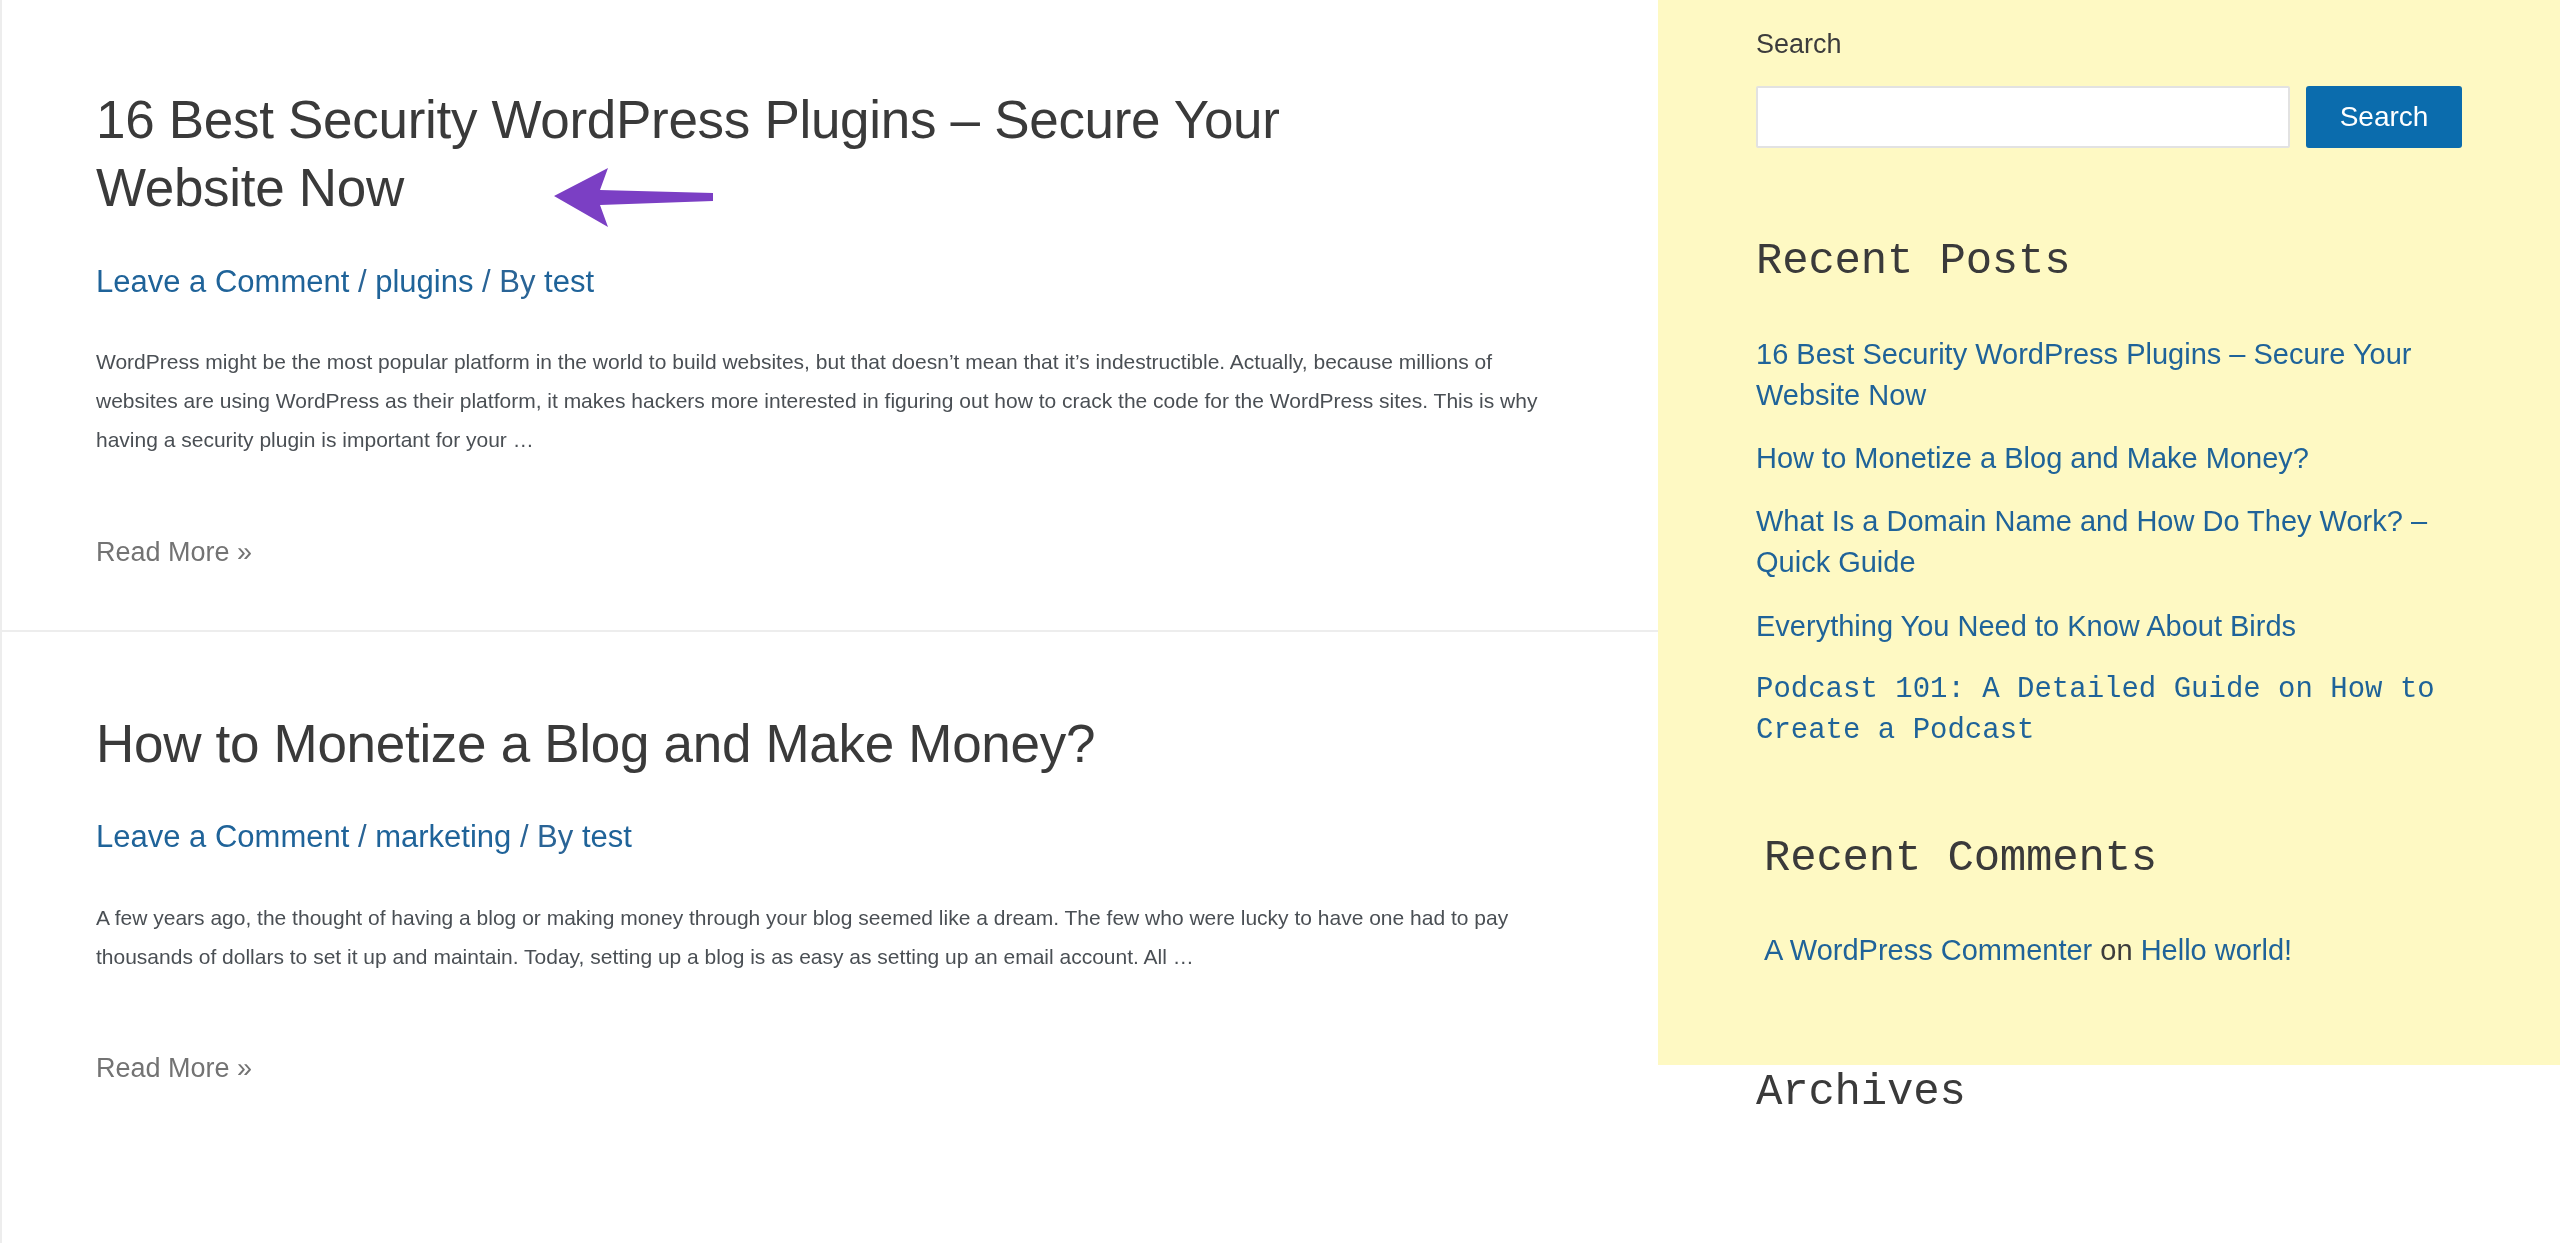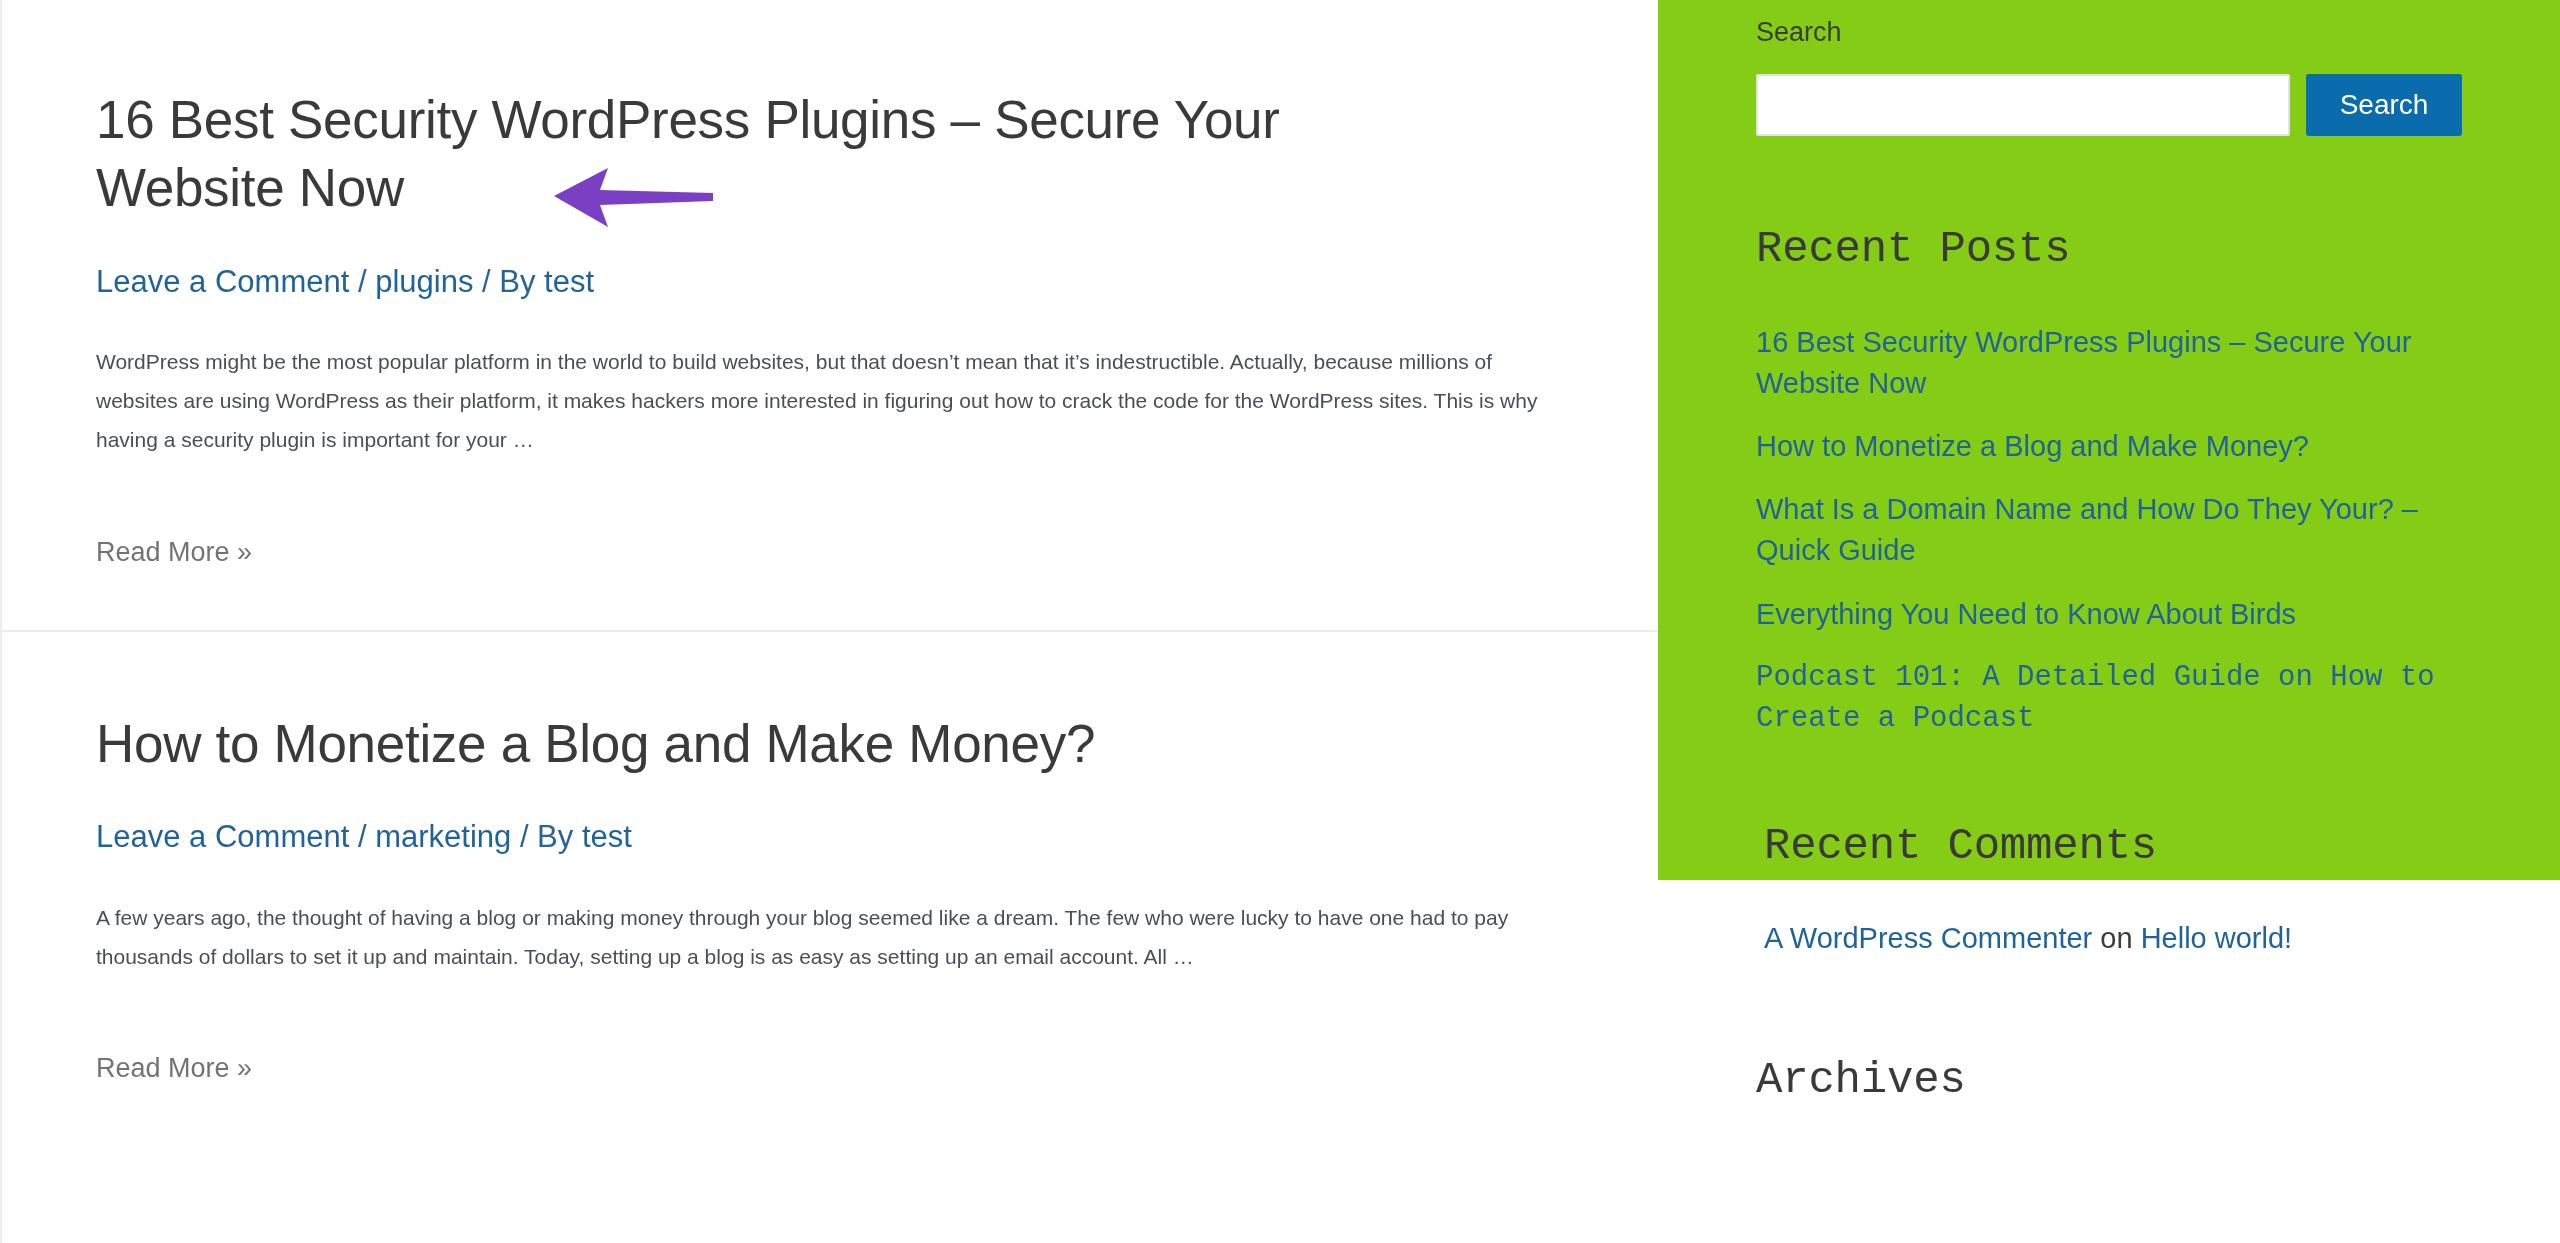--- a/index.html
+++ b/index.html
@@ -91,23 +91,23 @@
     left: 548px;
     top: 163px;
     width: 165px;
     height: 68px;
     pointer-events: none;
   }
 
   
   .sidebar {
     width: 902px;
-    height: 880px;
-    background: #84cc16;
-    padding: 0 98px 0 98px;
+    height: 1065px;
+    background: #fef9c3;
+    padding: 12px 98px 0 98px;
     position: relative;
   }
 
   .widget { }
 
   .widget-label {
     font-size: 27px;
     color: #3c3c3c;
     margin: 0;
     padding-top: 14px;
@@ -253,21 +253,21 @@
     <section class="widget widget-recent-posts">
       <h3 class="widget-title">Recent Posts</h3>
       <ul class="post-list">
         <li>
           <a href="#">16 Best Security WordPress Plugins – Secure Your Website Now</a>
           </li>
         <li>
           <a href="#">How to Monetize a Blog and Make Money?</a>
           </li>
         <li>
-          <a href="#">What Is a Domain Name and How Do They Your? – Quick Guide</a>
+          <a href="#">What Is a Domain Name and How Do They Work? – Quick Guide</a>
           </li>
         <li>
           <a href="#">Everything You Need to Know About Birds</a>
           </li>
         <li>
           <a href="#">Podcast 101: A Detailed Guide on How to Create a Podcast</a>
           </li>
       </ul>
     </section>
 

